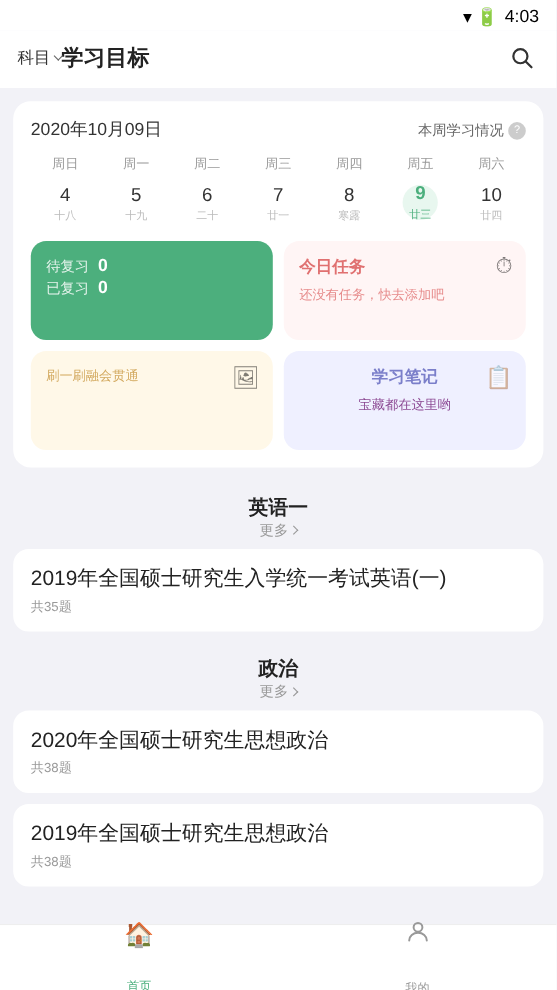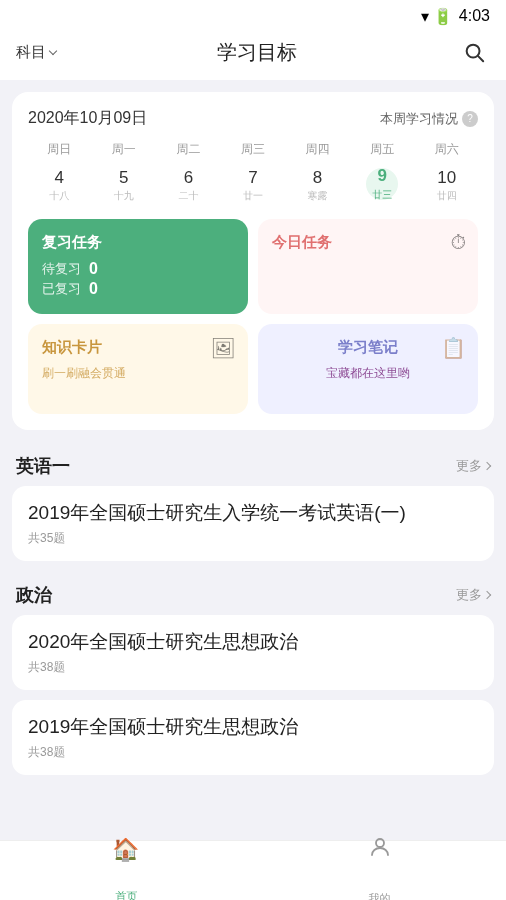--- a/index.html
+++ b/index.html
@@ -38,23 +38,23 @@
     }
     .nav-subject {
       display: flex;
       align-items: center;
       gap: 2px;
       font-size: 15px;
       color: #333;
     }
     .nav-title {
       font-size: 20px;
-      font-weight: 400;
+      font-weight: 700;
       color: #222;
-      text-align: center;
+      text-align: left;
       flex: 1;
     }
     .nav-search {
       width: 32px;
       height: 32px;
       display: flex;
       align-items: center;
       justify-content: center;
       cursor: pointer;
     }
@@ -242,20 +242,21 @@
     .card-notes .card-sub {
       color: #701a75;
     }
 
     
     .section-header {
       display: flex;
       justify-content: space-between;
       align-items: center;
       padding: 12px 4px 8px;
+      flex-direction: column;
     }
     .section-title {
       font-size: 18px;
       font-weight: 700;
       color: #222;
     }
     .section-more {
       font-size: 13px;
       color: #999;
       display: flex;
@@ -423,38 +424,37 @@
 
       <div class="week-day-item">
         <span class="day-number">10</span>
         <span class="day-lunar">廿四</span>
       </div>
     </div>
 
     <div class="func-grid">
 
       <div class="func-card card-review">
-        <div class="func-card-title">复习任务</div>
         <div class="review-row">
           <span class="review-label">待复习</span>
           <span class="review-count">0</span>
         </div>
         <div class="review-row">
           <span class="review-label">已复习</span>
           <span class="review-count">0</span>
         </div>
       </div>
 
       <div class="func-card card-today">
         <div class="func-card-title">今日任务</div>
         <div class="func-card-icon">⏱</div>
+        <div class="task-empty">还没有任务，快去添加吧</div>
       </div>
 
       <div class="func-card card-knowledge">
-        <div class="func-card-title">知识卡片</div>
         <div class="func-card-icon">🖼</div>
         <div class="card-sub">刷一刷融会贯通</div>
       </div>
 
       <div class="func-card card-notes">
         <div class="func-card-title">学习笔记</div>
         <div class="func-card-icon">📋</div>
         <div class="card-sub">宝藏都在这里哟</div>
       </div>
 

